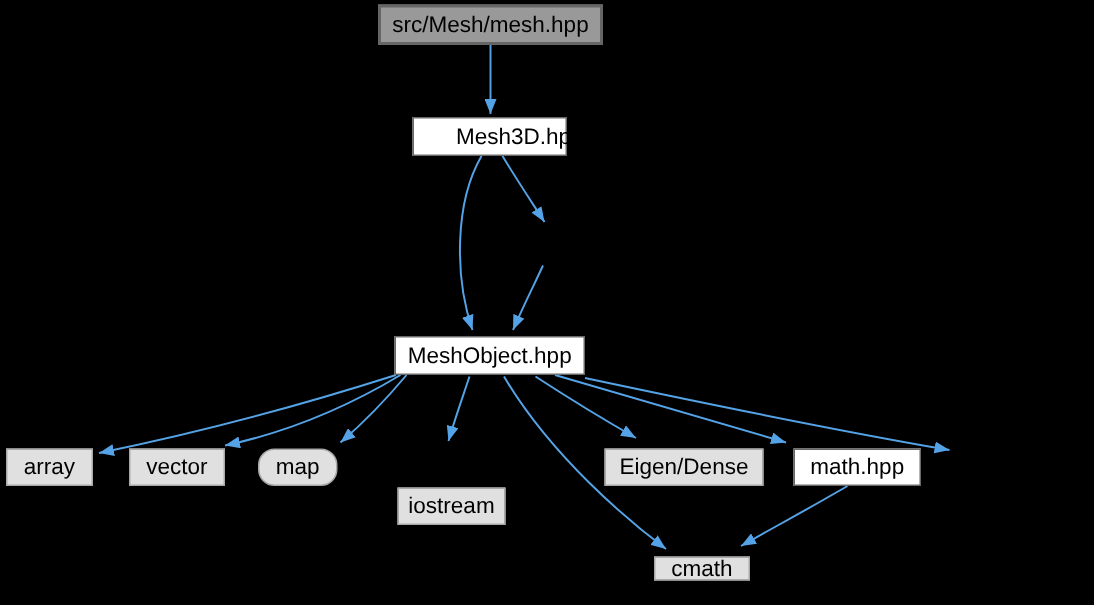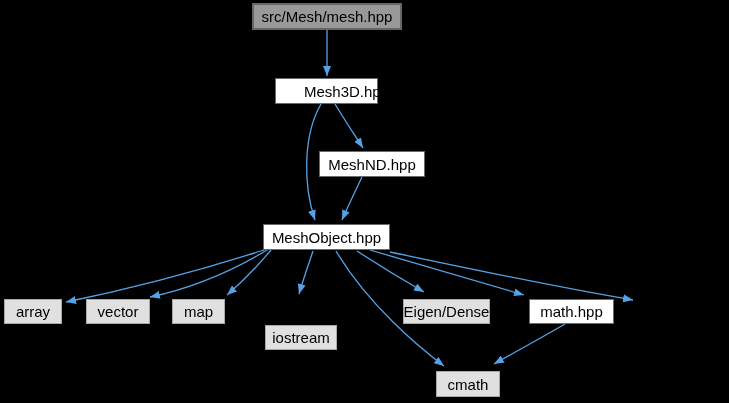--- a/index.html
+++ b/index.html
@@ -77,32 +77,31 @@
     <path class="edge" d="M370,250 C420,265 472,280 524,295" marker-end="url(#arrow)"></path>
     <path class="edge" d="M390,252 C470,269 551,286 633,300" marker-end="url(#arrow)"></path>
     <path class="edge" d="M336,251 C368,305 420,348 444,366" marker-end="url(#arrow)"></path>
     <path class="edge" d="M565,324 C541,338 517,351 494,364" marker-end="url(#arrow)"></path>
   </svg>
 
   <div class="node current" style="left:252px; top:3px; width:150px; height:27px;">src/Mesh/mesh.hpp</div>
 
   <div class="node linked" style="left:275px; top:78px; width:103px; height:26px;padding-left:40px;">Mesh3D.hpp</div>
 
-  <div class="node linked" style="left:319px; top:151px; width:106px; height:26px;">MeshND.hpp</div>
 
   <div class="node linked" style="left:263px; top:224px; width:127px; height:26px;">MeshObject.hpp</div>
 
   <div class="node external" style="left:4px; top:299px; width:58px; height:25px;">array</div>
 
   <div class="node external" style="left:86px; top:299px; width:64px; height:25px;">vector</div>
 
-  <div class="node external" style="left:172px; top:299px; width:53px; height:25px;">map</div>
+  <div class="node external" style="left:172px; top:299px; width:53px; height:25px;border-radius:11px;">map</div>
 
   <div class="node external" style="left:265px; top:299px; width:72px; height:25px;margin-top:26px;">iostream</div>
 
-  <div class="node external" style="left:403px; top:299px; width:87px; height:25px;">Eigen/Dense</div>
+  <div class="node external" style="left:403px; top:299px; width:106px; height:25px;">Eigen/Dense</div>
 
   <div class="node linked" style="left:529px; top:299px; width:85px; height:25px;">math.hpp</div>
 
 
-  <div class="node external" style="left:436px; top:371px; width:64px; height:26px;">cmath</div>
+  <div class="node external" style="left:436px; top:371px; width:64px; height:16px;">cmath</div>
 
 </div>
 
 </body></html>

